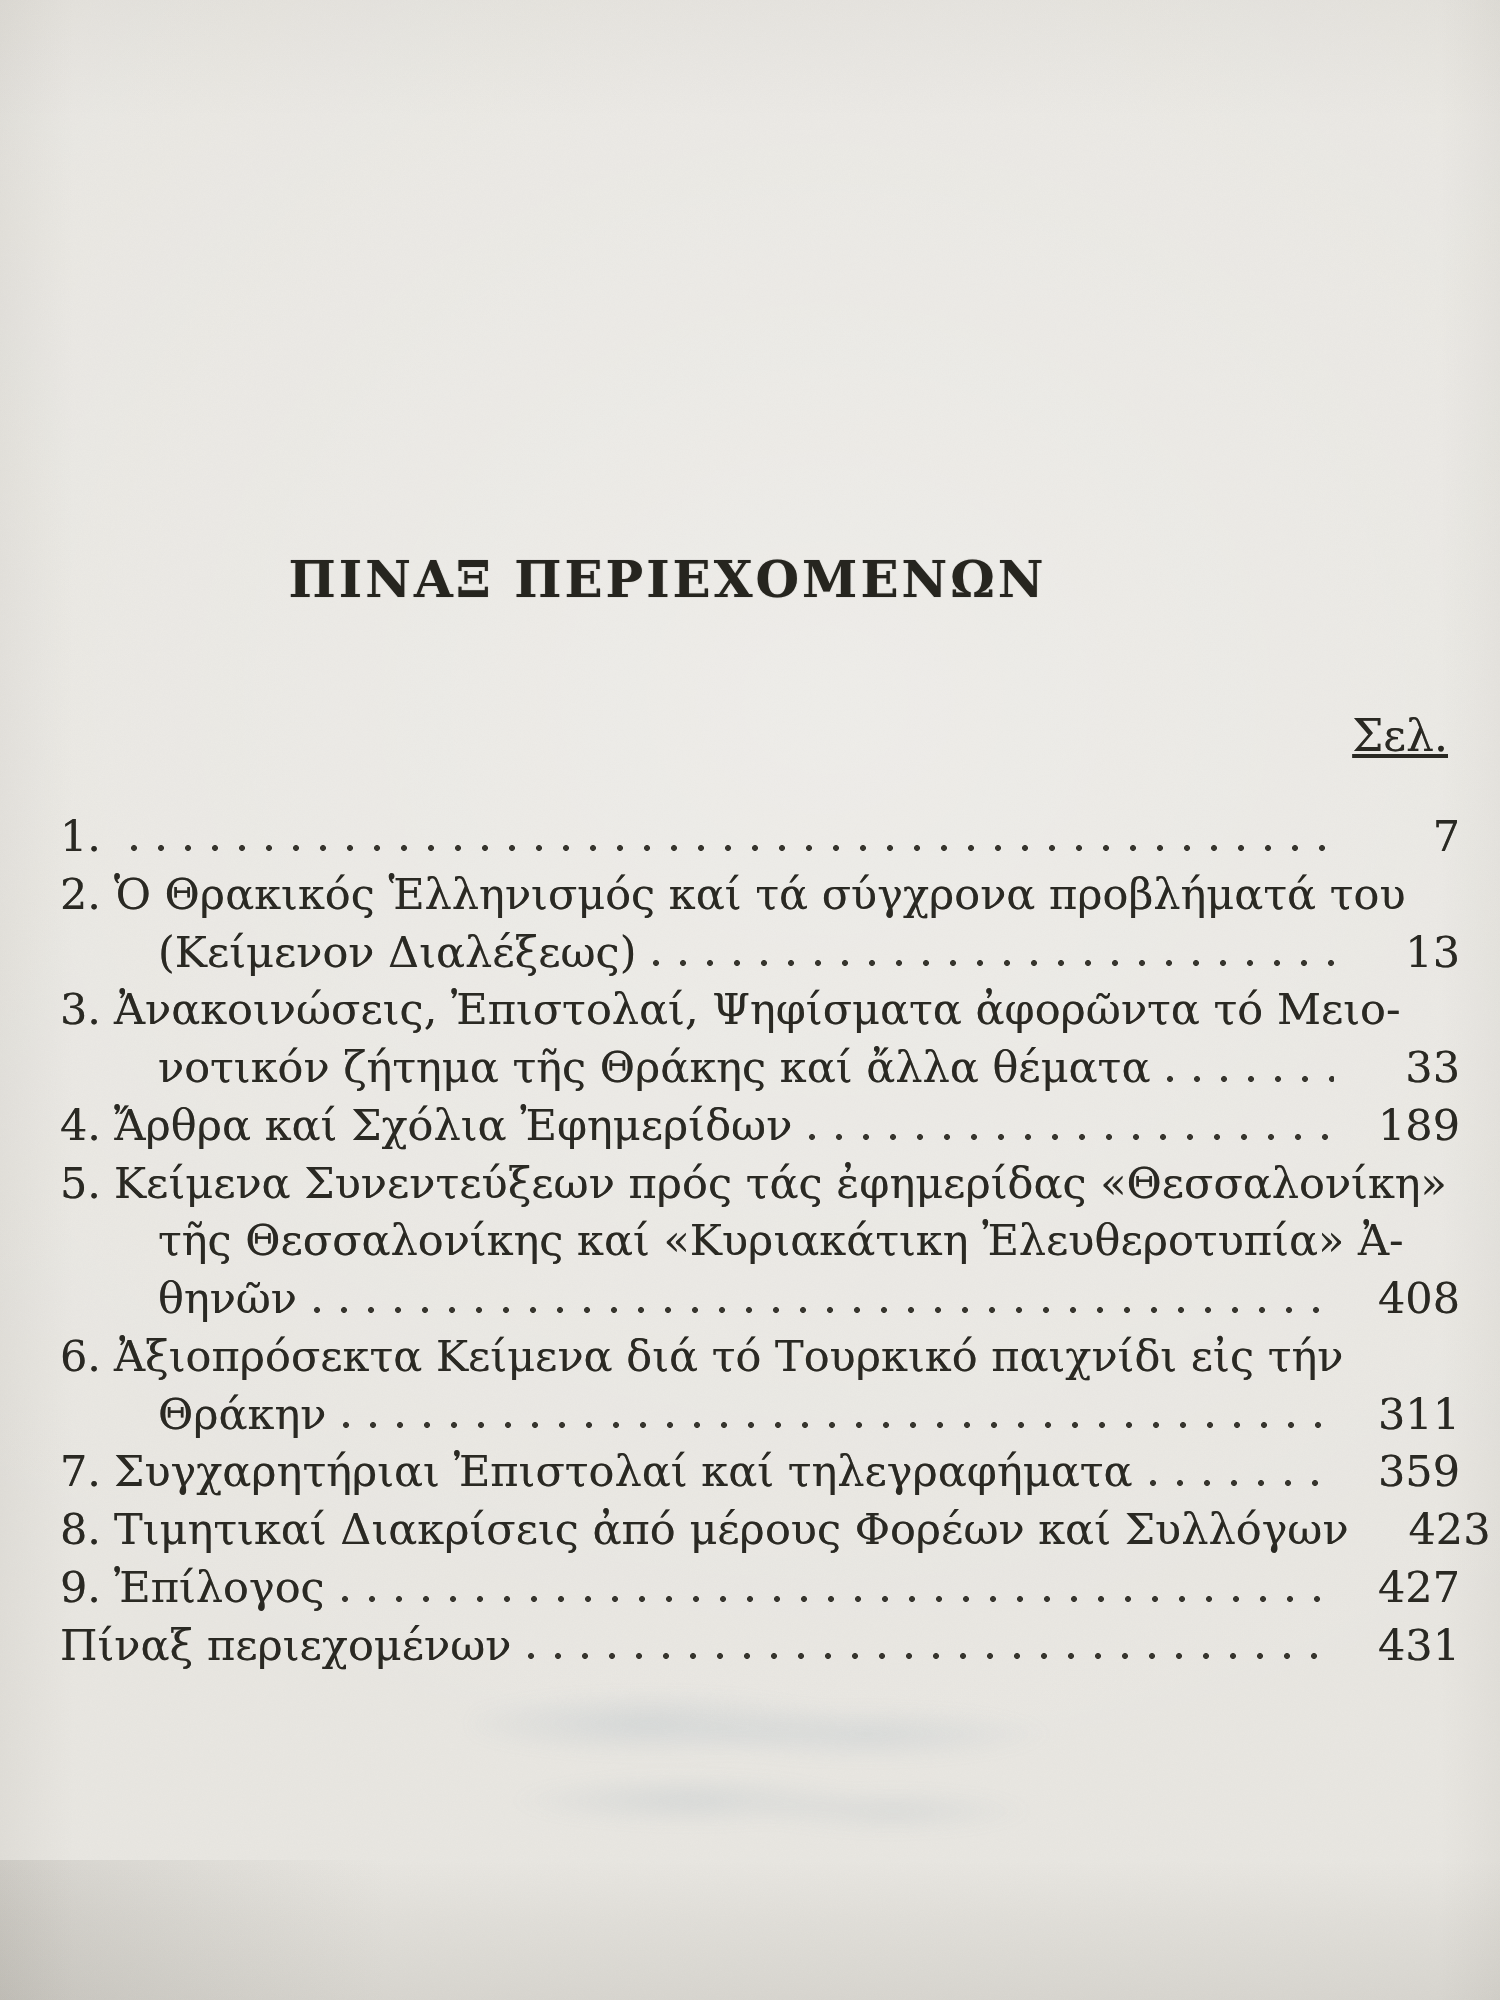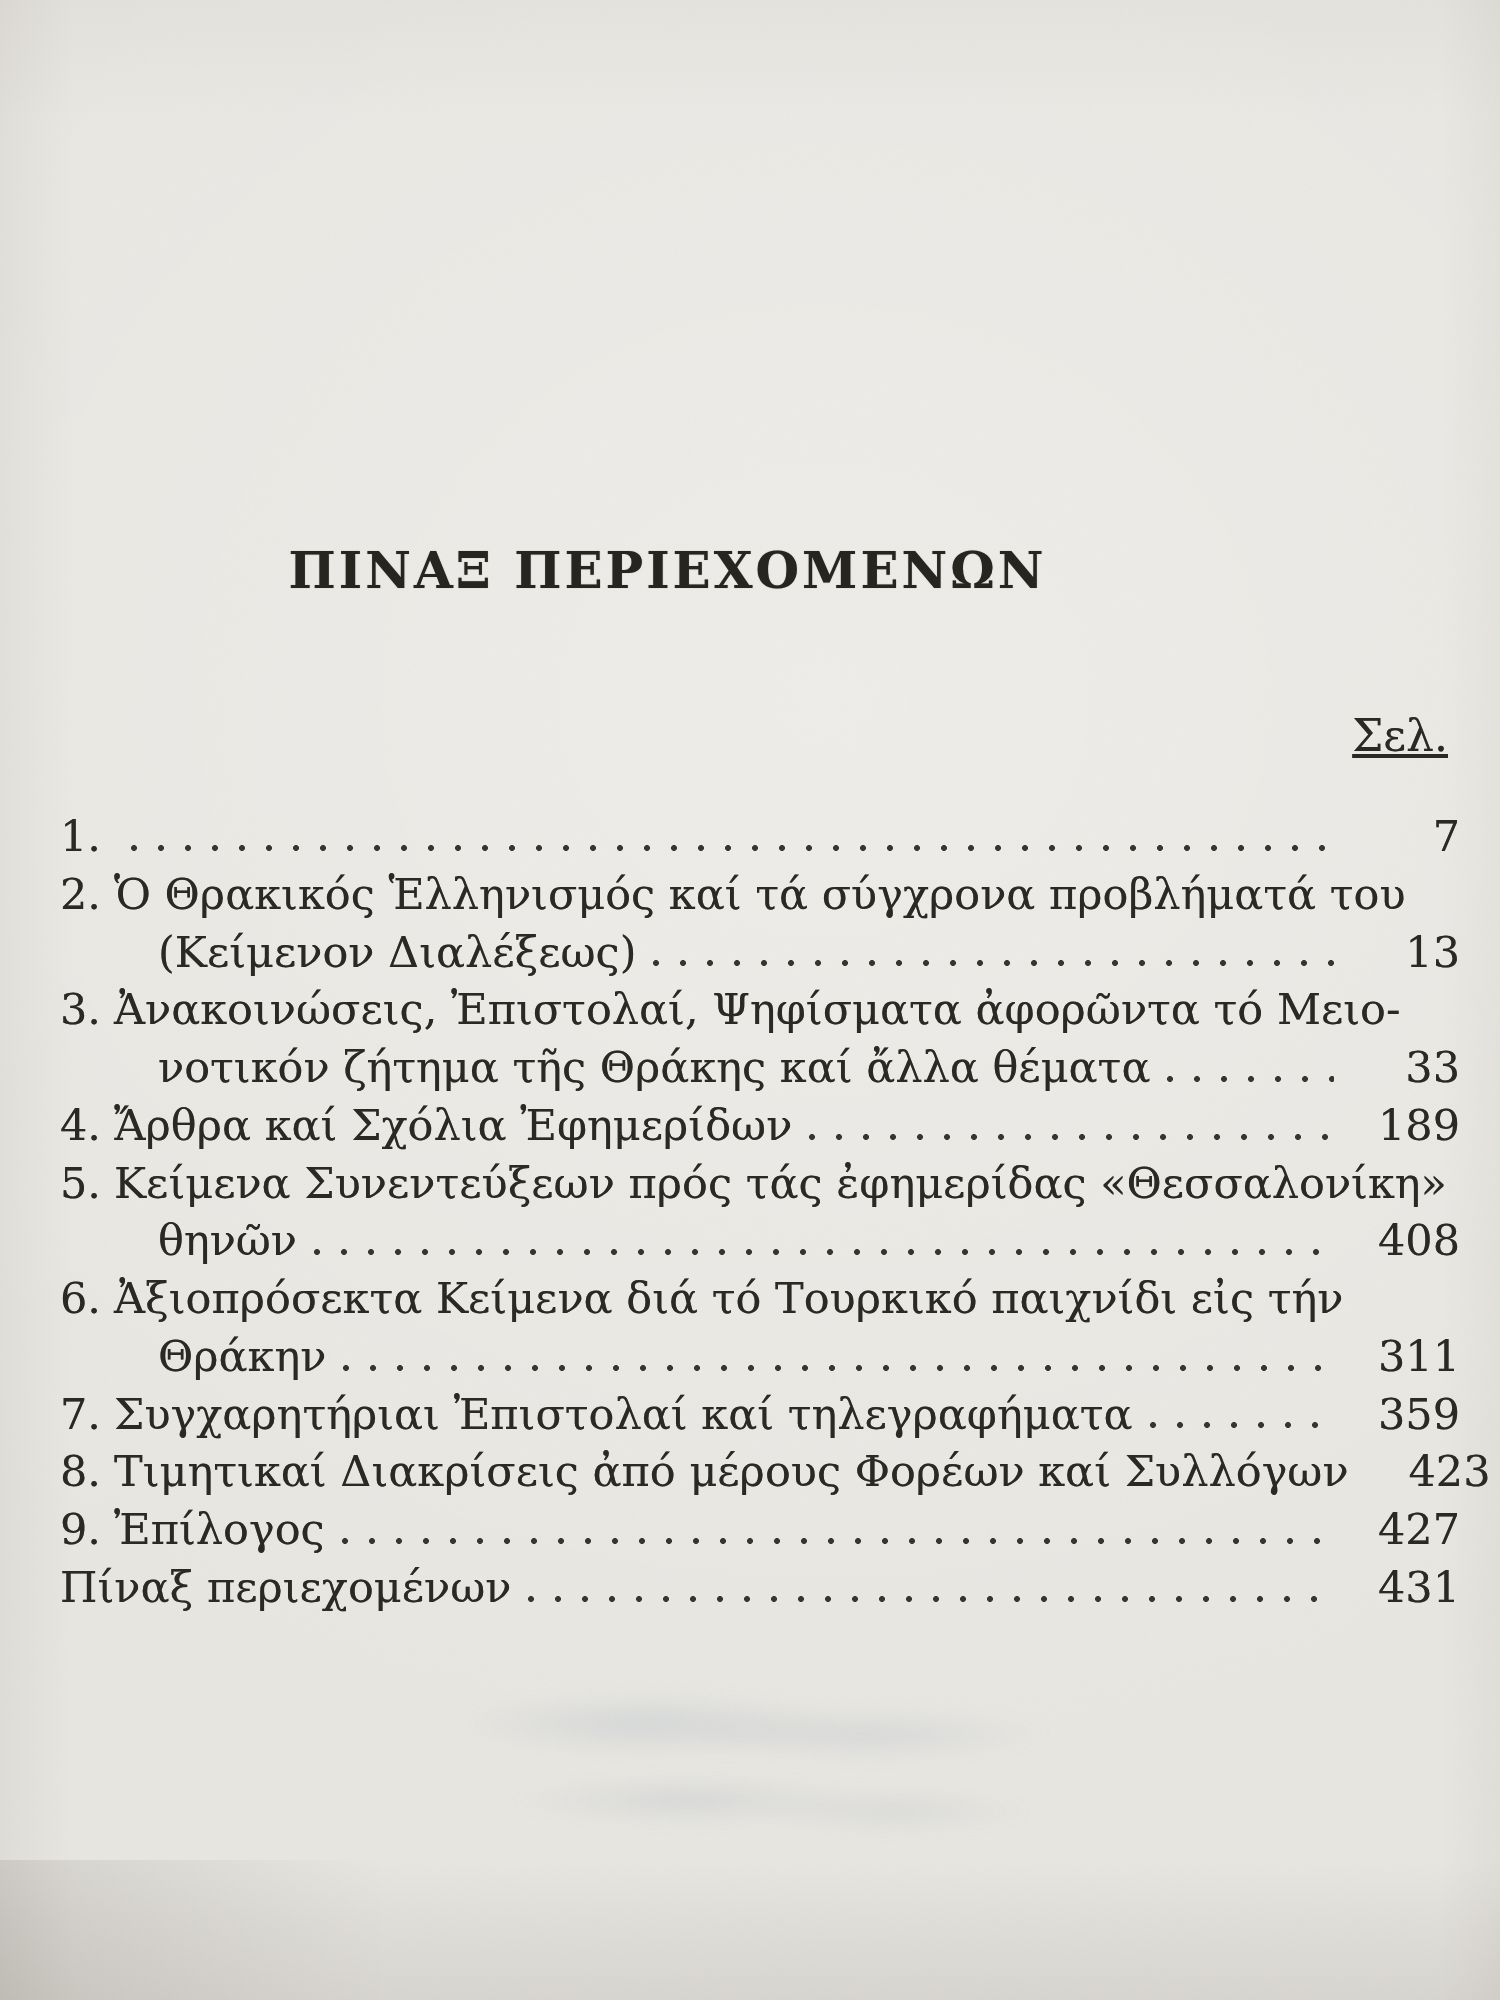--- a/index.html
+++ b/index.html
@@ -28,21 +28,21 @@
     position: absolute;
     inset: 0;
     opacity: 0.55;
     pointer-events: none;
   }
   .page-title {
     position: absolute;
     top: 534px;
     left: 0;
     right: 165px;
-    margin: 7px;
+    margin: 16px;
     text-align: center;
     font-size: 50px;
     font-weight: bold;
     letter-spacing: 3px;
     color: #26251f;
     text-shadow: 0 0 1px rgba(30,28,22,0.45);
   }
   .col-header {
     position: absolute;
     top: 710px;
@@ -177,20 +177,25 @@
       <span class="dots"></span>
       <span class="pg">189</span>
     </div>
 
     <div class="toc-line full">
       <span class="num-col">5.</span>
       <span class="txt">Κείμενα Συνεντεύξεων πρός τάς ἐφημερίδας «Θεσσαλονίκη»</span>
 
     </div>
 
+    <div class="toc-line cont full">
+      <span class="num-col"></span>
+      <span class="txt">τῆς Θεσσαλονίκης καί «Κυριακάτικη Ἐλευθεροτυπία» Ἀ-</span>
+
+    </div>
 
     <div class="toc-line cont">
       <span class="num-col"></span>
       <span class="txt">θηνῶν</span>
       <span class="dots"></span>
       <span class="pg">408</span>
     </div>
 
     <div class="toc-line full">
       <span class="num-col">6.</span>

